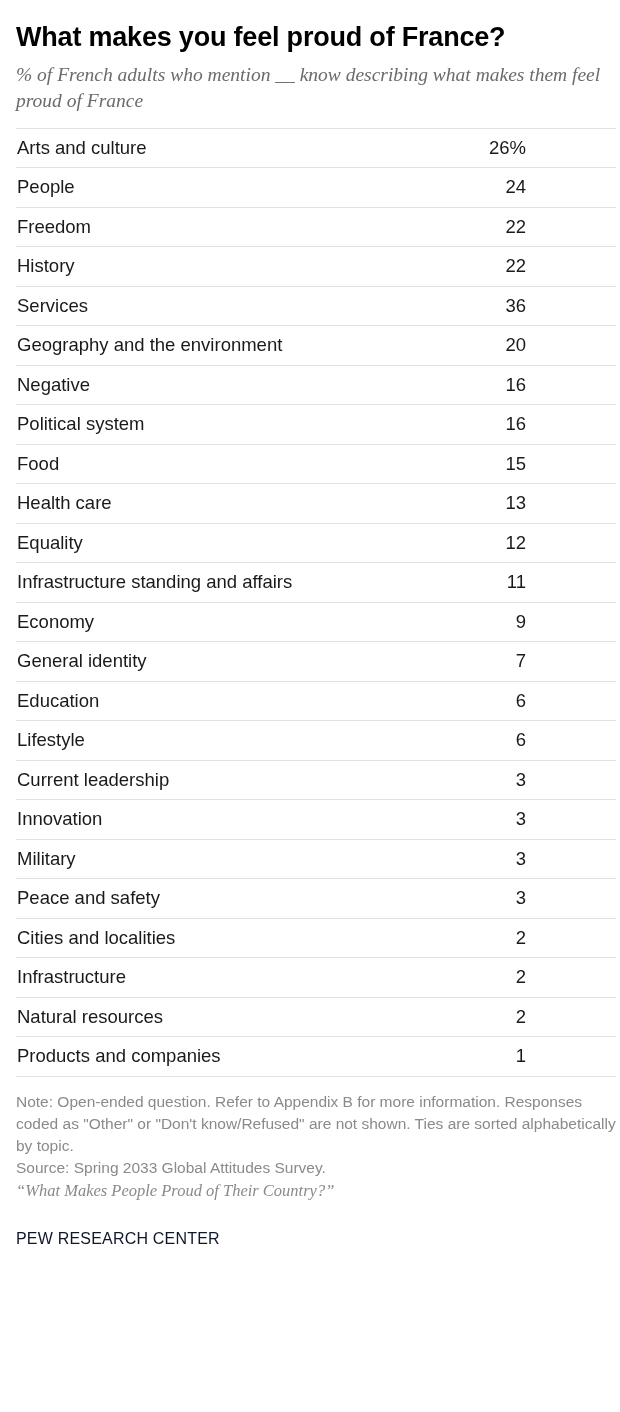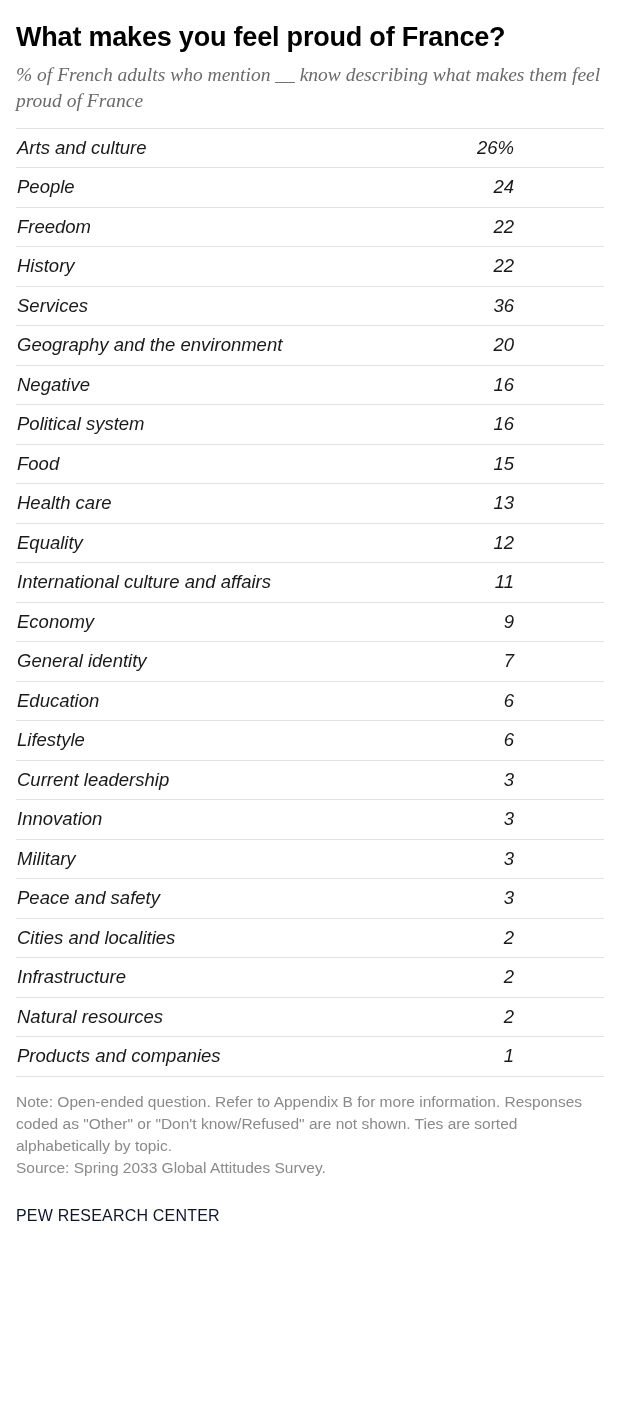--- a/index.html
+++ b/index.html
@@ -11,21 +11,21 @@
     width: 620px;
     height: 1412px;
     font-family: "Liberation Sans", sans-serif;
     color: #000000;
     overflow: hidden;
   }
   .page {
     width: 620px;
     height: 1412px;
     box-sizing: border-box;
-    padding: 22px 16px 0 16px;
+    padding: 22px 4px 0 16px;
     position: relative;
   }
   .title {
     font-size: 27px;
     font-weight: bold;
     line-height: 1.12;
     letter-spacing: -0.2px;
     margin: 0 0 10px 0;
     color: #000;
   }
@@ -46,21 +46,20 @@
   }
   .table tr:first-child {
     border-top: 1px solid #e2e2e2;
   }
   .table td {
     font-size: 18.5px;
     line-height: 1.0;
     padding: 10px 0 10px 0;
     color: #1a1a1a;
     vertical-align: middle;
-    font-style: italic;
   }
   .table td.label {
     text-align: left;
     padding-left: 1px;
   }
   .table td.value {
     text-align: right;
     padding-right: 90px;
     white-space: nowrap;
   }
@@ -134,21 +133,21 @@
       </tr>
       <tr>
         <td class="label">Health care</td>
         <td class="value">13</td>
       </tr>
       <tr>
         <td class="label">Equality</td>
         <td class="value">12</td>
       </tr>
       <tr>
-        <td class="label">International culture and affairs</td>
+        <td class="label">Infrastructure standing and affairs</td>
         <td class="value">11</td>
       </tr>
       <tr>
         <td class="label">Economy</td>
         <td class="value">9</td>
       </tr>
       <tr>
         <td class="label">General identity</td>
         <td class="value">7</td>
       </tr>
@@ -191,17 +190,18 @@
       <tr>
         <td class="label">Products and companies</td>
         <td class="value">1</td>
       </tr>
     </tbody>
   </table>
 
   <div class="notes">
     <span class="line">Note: Open-ended question. Refer to Appendix B for more information. Responses coded as "Other" or "Don't know/Refused" are not shown. Ties are sorted alphabetically by topic.</span>
     <span class="line">Source: Spring 2033 Global Attitudes Survey.</span>
+    <span class="line quoted">“What Makes People Proud of Their Country?”</span>
   </div>
 
   <div class="footer">PEW RESEARCH CENTER</div>
 
 </div>
 
 </body></html>

